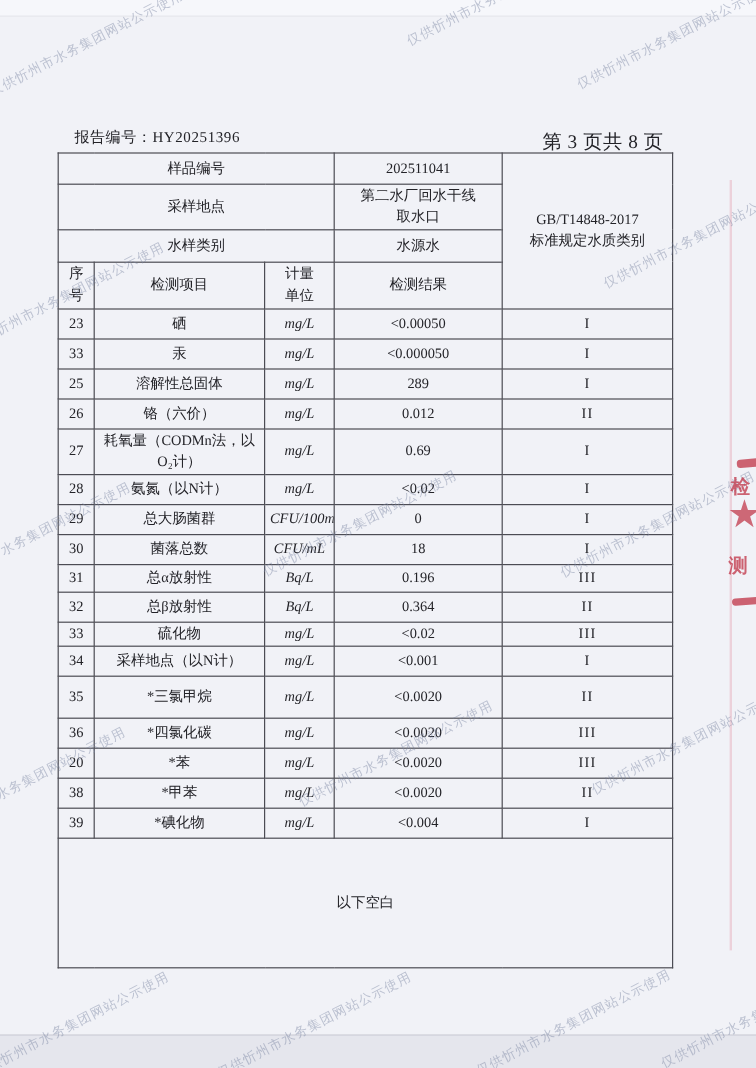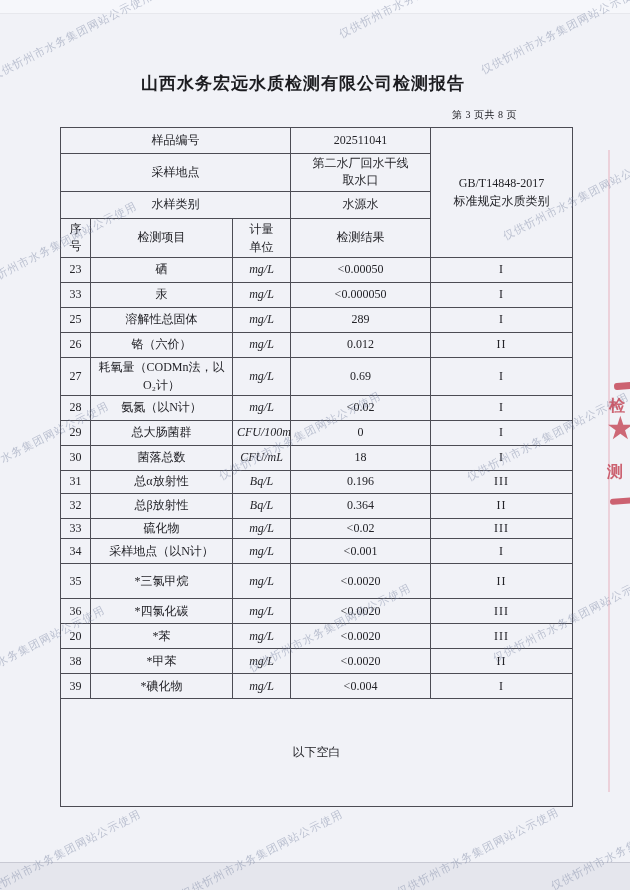--- a/index.html
+++ b/index.html
@@ -17,39 +17,39 @@
   .edge-bottom{position:absolute;left:0;top:862px;width:630px;height:28px;background:#e5e6ed;border-top:1px solid rgba(100,100,120,.22);}
   .crease{position:absolute;left:608px;top:150px;width:2px;height:642px;background:rgba(226,140,160,.32);}
 
   .doc-title{
     position:absolute;left:0;top:72px;width:606px;
     text-align:center;
     font-family:"Liberation Sans","DejaVu Sans",sans-serif;
     font-size:17px;font-weight:bold;letter-spacing:1px;color:#1c1c20;
   }
   .meta-left{position:absolute;left:62px;top:106px;font-size:12.5px;letter-spacing:.5px;}
-  .meta-right{position:absolute;left:452px;top:108px;font-size:10px;letter-spacing:.5px;}
+  .meta-right{position:absolute;left:452px;top:108px;font-size:16px;letter-spacing:.5px;}
 
   table.report{
-    position:absolute;left:60px;top:127px;width:512px;
+    position:absolute;left:48px;top:127px;width:512px;
     border-collapse:collapse;table-layout:fixed;
     z-index:2;
   }
   table.report td{
     border:1px solid #4c4c54;
     font-size:12px;line-height:1.45;
     padding:1px 4px;
     text-align:center;vertical-align:middle;
     overflow:hidden;
   }
   td.item-cell{text-align:left;padding-left:10px;}
   td.unit-cell{font-size:11px;white-space:nowrap;padding:1px 1px;font-style:italic;}
   td.result-cell{font-size:12.5px;}
   td.class-cell{font-size:12.5px;letter-spacing:1px;}
-  .wrap-narrow{display:inline-block;width:2.3em;line-height:1.5;}
+  .wrap-narrow{display:inline-block;width:2.3em;line-height:1.5;font-family:Liberation Mono, monospace;}
   td.blank-cell{vertical-align:top;text-align:left;padding:5px 10px;}
   .two-line{line-height:1.55;}
 
   .wm-layer{position:absolute;left:0;top:0;width:630px;height:890px;pointer-events:none;z-index:5;}
   .wm{
     position:absolute;white-space:nowrap;
     transform:translate(-50%,-50%) rotate(-27deg);
     font-size:11px;letter-spacing:1px;
     color:rgba(122,132,162,.45);
   }
@@ -66,22 +66,22 @@
   .seal-char.bottom{left:13px;top:90px;}
   .seal-star{position:absolute;left:12px;top:40px;font-size:32px;opacity:.75;line-height:1;}
 </style>
 </head>
 <body>
 
 <div class="page">
 
   <div class="edge-top"></div>
 
-  <div class="doc-title">山西水务宏远水质检测有限公司检测报告</div>
-
+
+  <div class="meta-left"><span>报告编号：</span><span>HY20251396</span></div>
   <div class="meta-right">第 3 页共 8 页</div>
 
   <table class="report">
     <colgroup>
       <col style="width:30px">
         <col style="width:142px">
         <col style="width:58px">
         <col style="width:140px">
         <col style="width:142px">
     </colgroup>

